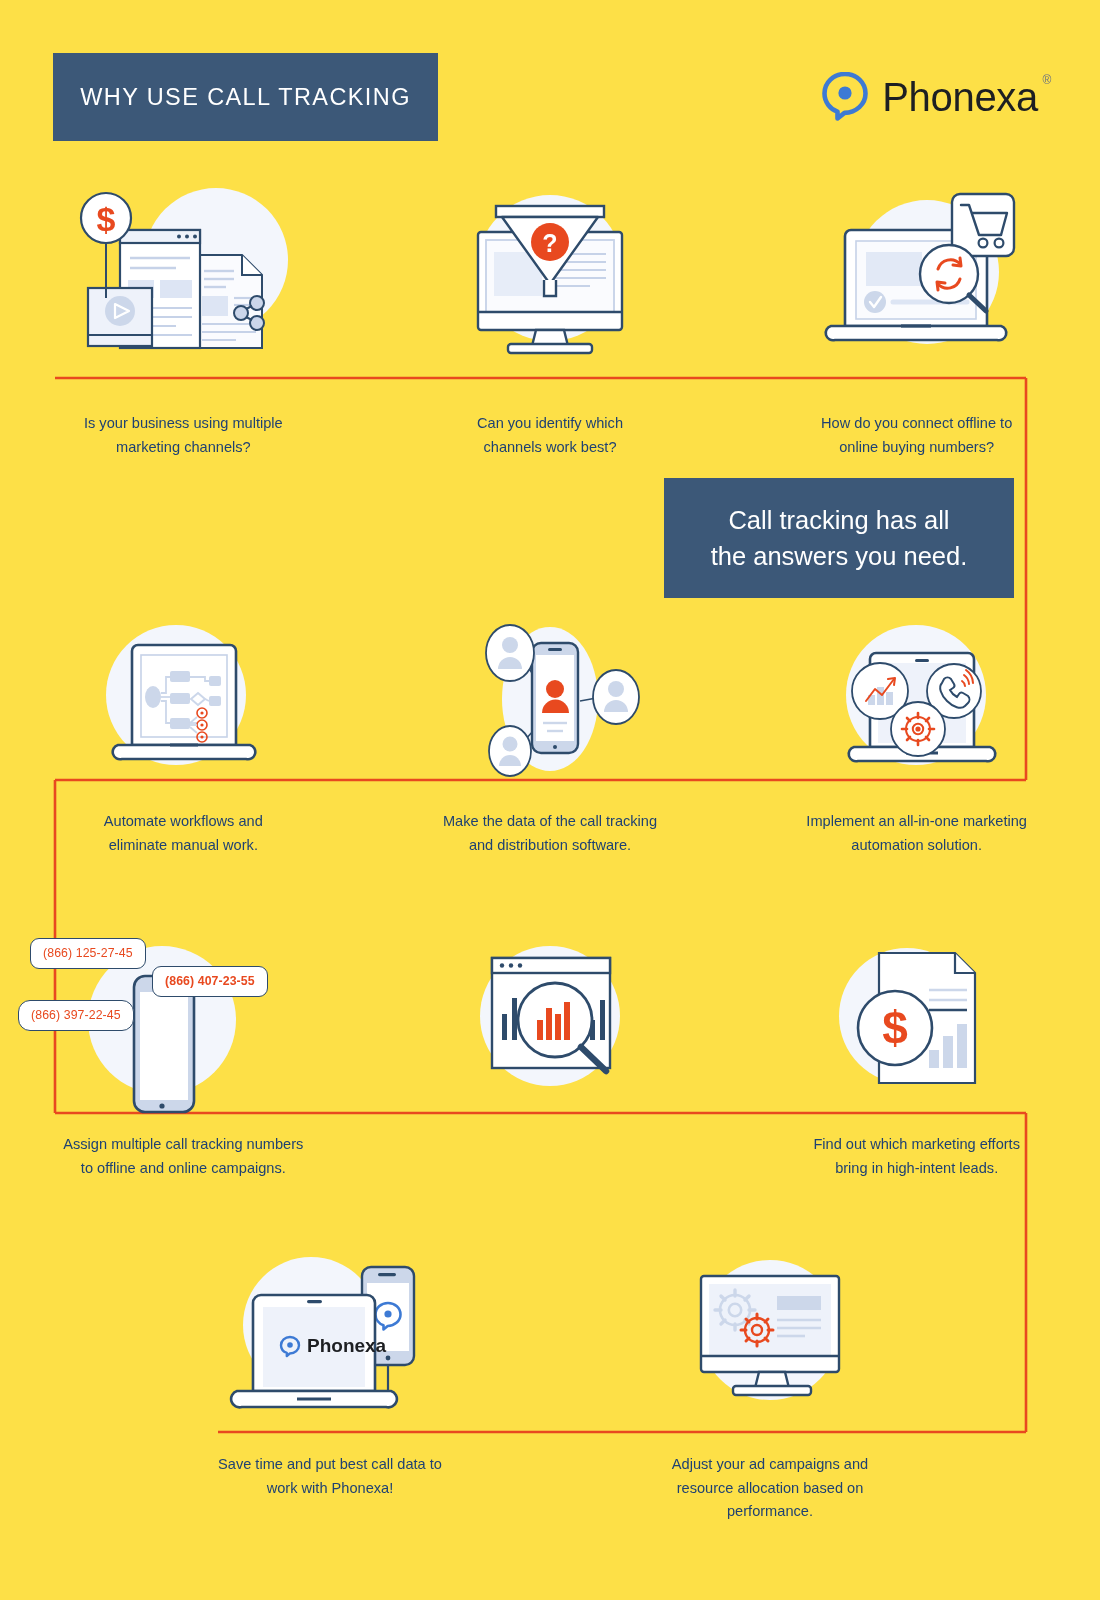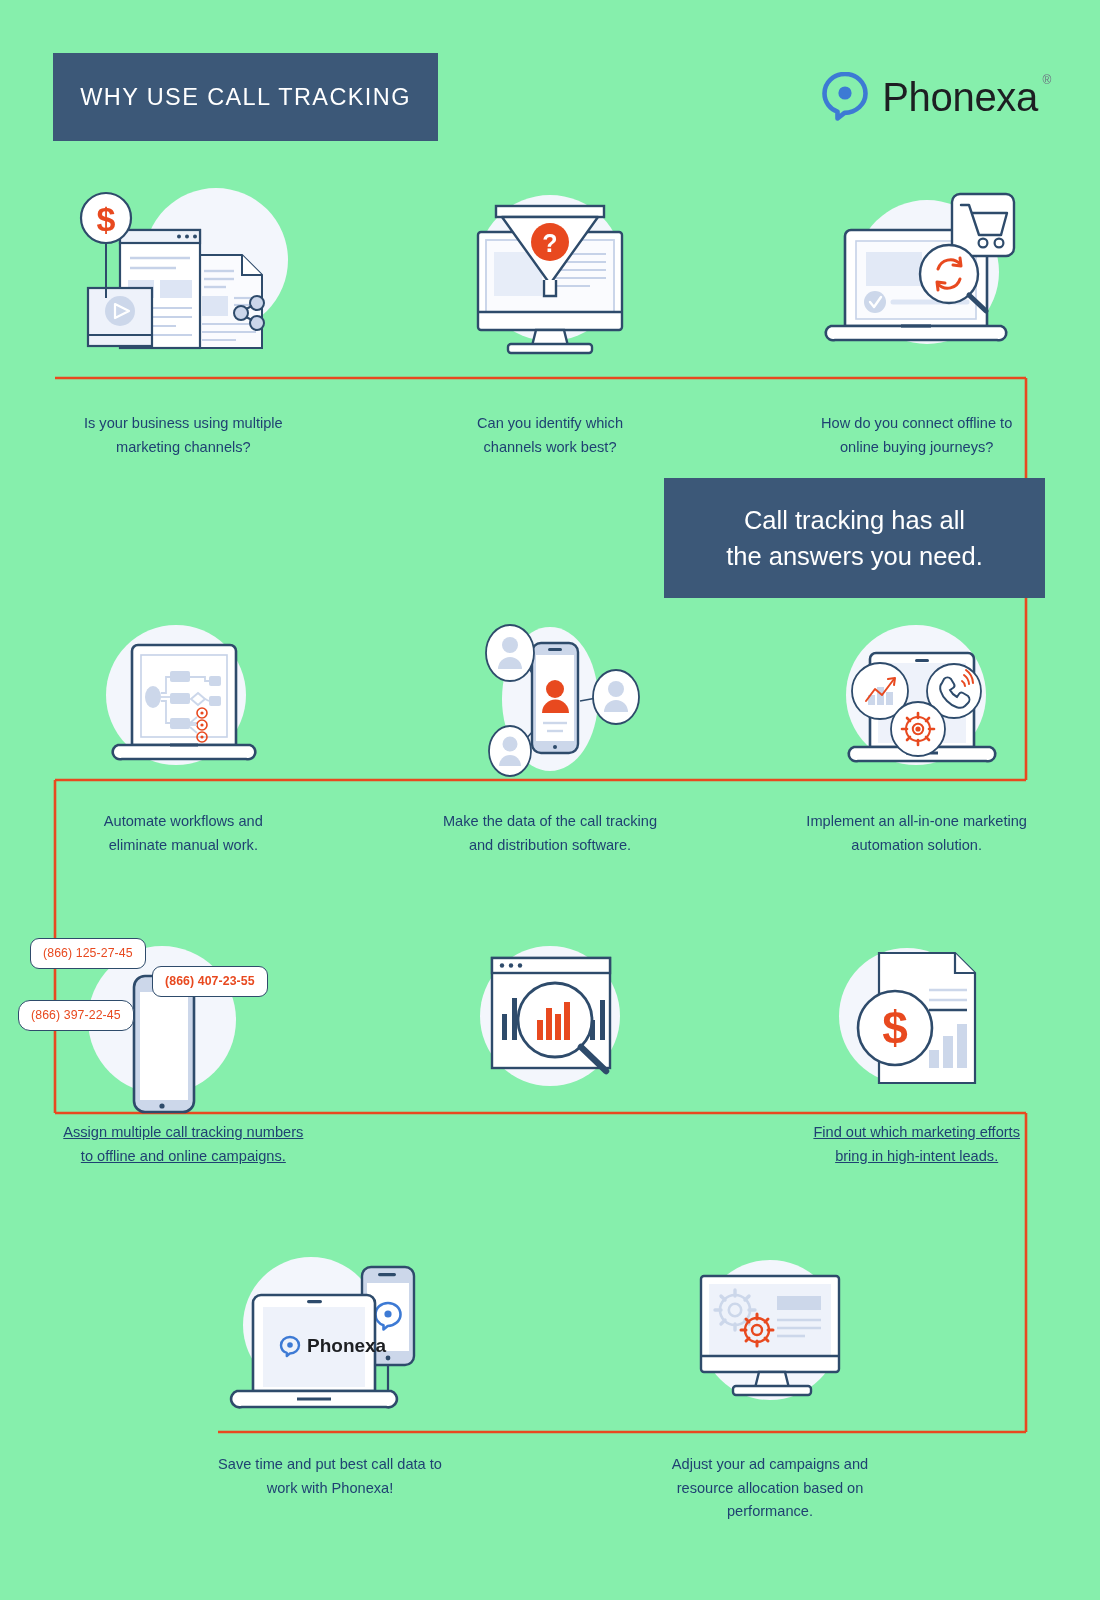--- a/index.html
+++ b/index.html
@@ -5,21 +5,21 @@
   * { box-sizing: border-box; margin: 0; padding: 0; }
   html, body {
     width: 1100px; height: 1600px;
     background: #ffffff;
     font-family: "Liberation Sans", sans-serif;
   }
   #page {
     position: relative;
     width: 1100px; height: 1600px;
     overflow: hidden;
-    background: #86efac;
+    background: #fde047;
   }
 
   
   #title-bar {
     position: absolute; left: 53px; top: 53px;
     width: 385px; height: 88px;
     background: #3c5878;
     display: flex; align-items: center; justify-content: center;
   }
   #title-bar .title-text {
@@ -59,31 +59,31 @@
   #row1 { top: 170px; }
   #row1 .art { height: 200px; }
   #row1 .caption { margin-top: 42px; }
 
   #row2 { top: 608px; }
   #row2 .art { height: 180px; }
   #row2 .caption { margin-top: 22px; }
 
   #row3 { top: 920px; }
   #row3 .art { height: 195px; }
-  #row3 .caption { margin-top: 6px; text-decoration: underline; }
+  #row3 .caption { margin-top: 18px; }
 
   #row4 { top: 1245px; width: 1100px; }
   #row4 .art { height: 180px; }
   #row4 .caption { margin-top: 28px; }
   #row4 .cell.spacer { flex: 0 0 110px; }
 
   
   #callout {
     position: absolute; left: 664px; top: 478px;
-    width: 381px; height: 120px;
+    width: 350px; height: 120px;
     background: #3c5878;
     display: flex; flex-direction: column; align-items: center; justify-content: center;
   }
   #callout .callout-line {
     color: #ffffff; font-size: 25.5px; line-height: 1.42; text-align: center; font-weight: 400;
   }
 
   
   .chip {
     position: absolute;
@@ -269,21 +269,21 @@
           <circle cx="140" cy="94" r="29" fill="#fff" stroke="#2e4b6b" stroke-width="2.4"></circle>
           <line x1="160" y1="115" x2="177" y2="131" stroke="#2e4b6b" stroke-width="5" stroke-linecap="round"></line>
           <path d="M129 89 a13 13 0 0 1 22 -5" fill="none" stroke="#e8491f" stroke-width="3" stroke-linecap="round"></path>
           <path d="M151 99 a13 13 0 0 1 -22 5" fill="none" stroke="#e8491f" stroke-width="3" stroke-linecap="round"></path>
           <path d="M151 78 L152 86 L144 85" fill="none" stroke="#e8491f" stroke-width="3" stroke-linecap="round" stroke-linejoin="round"></path>
           <path d="M129 110 L128 102 L136 103" fill="none" stroke="#e8491f" stroke-width="3" stroke-linecap="round" stroke-linejoin="round"></path>
         </svg>
       </div>
       <div class="caption">
         <div>How do you connect offline to</div>
-        <div>online buying journeys?</div>
+        <div>online buying numbers?</div>
       </div>
     </div>
   </div>
 
   <div class="row" id="row2">
 
     <div class="cell">
       <div class="art">
         <svg width="210" height="170" viewBox="0 0 210 170">
           <circle cx="98" cy="82" r="70" fill="#f3f6fc"></circle>

